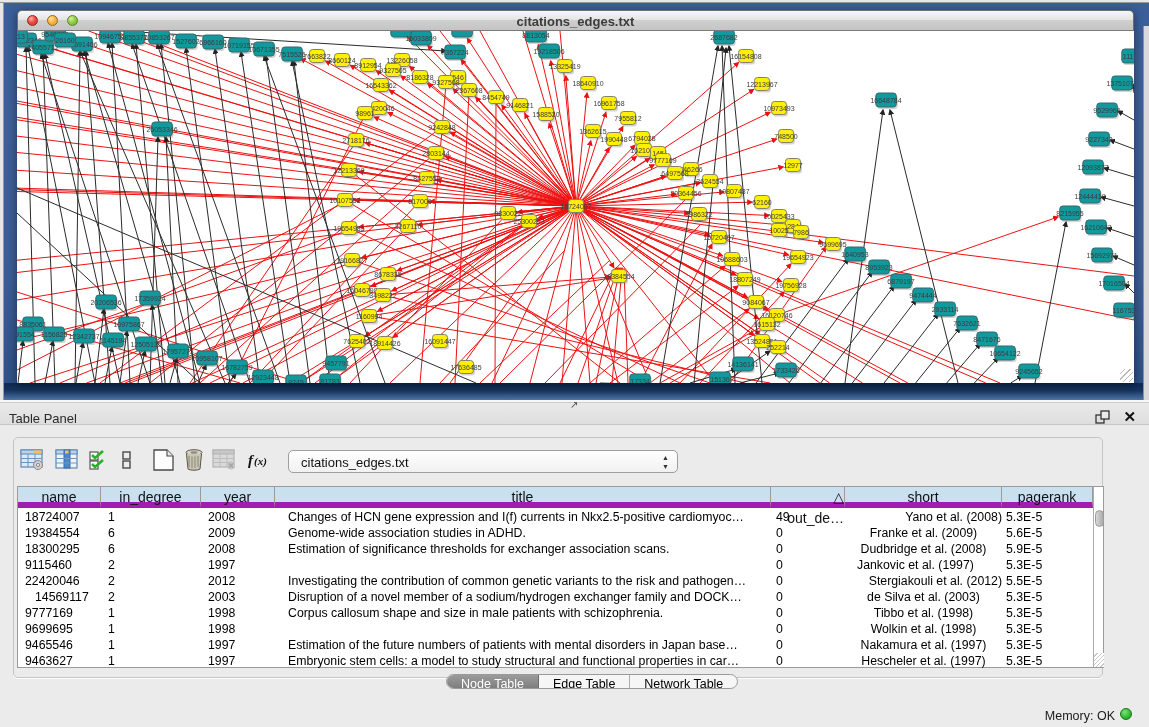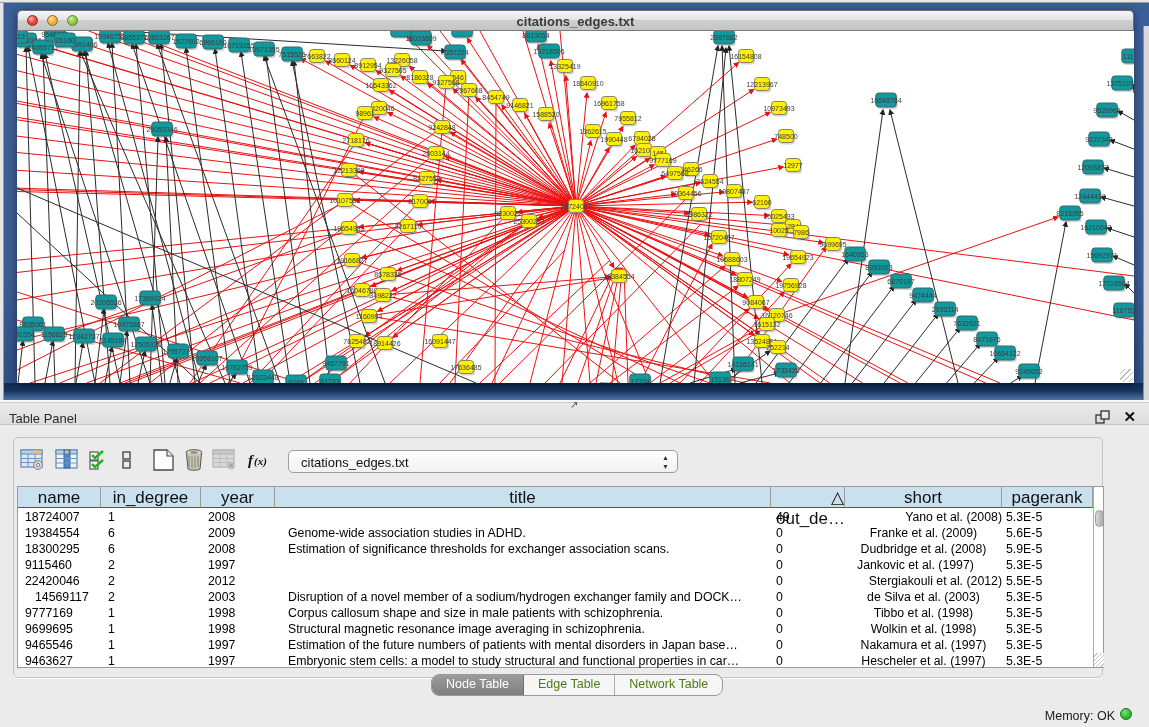--- a/index.html
+++ b/index.html
@@ -25,28 +25,28 @@
 .tphead .t{position:absolute;left:9px;top:8px;font-size:13px;color:#2a2a2a}
 .icons-right{position:absolute;right:36px;top:7px}
 .xclose{position:absolute;right:13px;top:5px;font-size:15px;font-weight:bold;color:#111}
 
 .dd{position:absolute;left:288px;top:50px;width:390px;height:23px;background:linear-gradient(180deg,#ffffff,#f1f1f1);border:1px solid #9f9f9f;border-radius:5px;box-shadow:inset 0 1px 0 #fff}
 .dd .txt{position:absolute;left:12px;top:4px;font-size:13px;color:#111}
 .dd .step{position:absolute;right:5px;top:2px;width:13px;height:18px;font-size:7px;color:#333;line-height:9px;text-align:center}
 
 .cont{position:absolute;left:13px;top:37px;width:1090px;height:241px;border:1px solid #c4c4c4;border-radius:5px;box-shadow:0 1px 0 #ffffff}
 .tbl{position:absolute;left:17px;top:86px;width:1087px;height:182px;background:#fff;border:1px solid #9b9b9b}
-.thr{position:absolute;left:0;top:0;height:21px;background:#c9e0ef;border-bottom:1px solid #a21caf;border-right:1px solid #9b9b9b;font-size:17px;color:#111;text-align:center;line-height:21px}
+.thr{position:absolute;left:0;top:0;height:21px;background:#c9e0ef;border-bottom:6px solid #a21caf;border-right:1px solid #9b9b9b;font-size:14px;color:#111;text-align:center;line-height:21px}
 .cell{position:absolute;height:16px;font-size:12.3px;color:#000;line-height:16px;white-space:nowrap;overflow:hidden}
 .sb{position:absolute;left:1076.5px;top:23px;width:9px;height:17px;background:linear-gradient(90deg,#d8d8d8,#ababab);border:1px solid #9b9b9b;border-radius:5px}
 .sbtrack{position:absolute;left:1075px;top:0;width:11px;height:180px;border-left:1px solid #adadad}
 .gripsq{position:absolute;left:1076px;top:166px;width:10px;height:14px;background:repeating-linear-gradient(135deg,#fff 0 2px,#c9c9c9 2px 3px)}
 
-.tabs{position:absolute;left:431px;top:274px;height:22px;border:1px solid #9a9a9a;border-radius:8px;overflow:hidden;display:flex;background:#f6f6f6}
-.tab{font-size:12.5px;line-height:18px;padding:0 14px;color:#4d7c0f;border-right:1px solid #adadad}
+.tabs{position:absolute;left:446px;top:274px;height:15px;border:1px solid #9a9a9a;border-radius:8px;overflow:hidden;display:flex;background:#f6f6f6}
+.tab{font-size:12.5px;line-height:18px;padding:0 14px;color:#000000;border-right:1px solid #adadad}
 .tab.sel{background:linear-gradient(180deg,#9c9c9c,#7e7e7e);color:#fff;border-right:1px solid #6f6f6f}
 .tab:last-child{border-right:none}
 .mem{position:absolute;right:34px;top:309px;font-size:12.5px;color:#1a1a1a}
 .dot{position:absolute;right:17px;top:308px;width:12px;height:12px;border-radius:50%;background:radial-gradient(circle at 38% 32%,#7fe07f,#2db82d 60%,#1f9a1f);border:1px solid #157815}
 </style></head><body>
 <div class="graphbg"></div>
 <div class="topstrip"></div>
 <div class="leftstrip"></div>
 <div class="bluebottom"></div>
 <div class="win">
@@ -802,20 +802,21 @@
       <div class="thr" style="left:0px;width:83px">name</div>
 <div class="thr" style="left:83px;width:100px">in_degree</div>
 <div class="thr" style="left:183px;width:74px">year</div>
 <div class="thr" style="left:257px;width:496px">title</div>
 <div class="thr" style="left:753px;width:74px;text-align:right;padding-left:5px">△ out_de…</div>
 <div class="thr" style="left:827px;width:157px">short</div>
 <div class="thr" style="left:984px;width:91px">pagerank</div>
 <div class="cell" style="left:7px;top:22px;width:74px">18724007</div>
 <div class="cell" style="left:90px;top:22px;width:60px">1</div>
 <div class="cell" style="left:190px;top:22px;width:66px">2008</div>
+<div class="cell" style="left:270px;top:22px;width:482px">Changes of HCN gene expression and I(f) currents in Nkx2.5-positive cardiomyoc…</div>
 <div class="cell" style="left:758px;top:22px;width:66px">49</div>
 <div class="cell" style="left:827px;top:22px;width:157px;text-align:right">Yano et al. (2008)</div>
 <div class="cell" style="left:988px;top:22px;width:85px">5.3E-5</div>
 <div class="cell" style="left:7px;top:38px;width:74px">19384554</div>
 <div class="cell" style="left:90px;top:38px;width:60px">6</div>
 <div class="cell" style="left:190px;top:38px;width:66px">2009</div>
 <div class="cell" style="left:270px;top:38px;width:482px">Genome-wide association studies in ADHD.</div>
 <div class="cell" style="left:758px;top:38px;width:66px">0</div>
 <div class="cell" style="left:827px;top:38px;width:157px;text-align:center">Franke et al. (2009)</div>
 <div class="cell" style="left:988px;top:38px;width:85px">5.6E-5</div>
@@ -828,41 +829,41 @@
 <div class="cell" style="left:988px;top:54px;width:85px">5.9E-5</div>
 <div class="cell" style="left:7px;top:70px;width:74px">9115460</div>
 <div class="cell" style="left:90px;top:70px;width:60px">2</div>
 <div class="cell" style="left:190px;top:70px;width:66px">1997</div>
 <div class="cell" style="left:758px;top:70px;width:66px">0</div>
 <div class="cell" style="left:839px;top:70px;width:157px;text-align:left">Jankovic et al. (1997)</div>
 <div class="cell" style="left:988px;top:70px;width:85px">5.3E-5</div>
 <div class="cell" style="left:7px;top:86px;width:74px">22420046</div>
 <div class="cell" style="left:90px;top:86px;width:60px">2</div>
 <div class="cell" style="left:190px;top:86px;width:66px">2012</div>
+<div class="cell" style="left:270px;top:86px;width:482px">Investigating the contribution of common genetic variants to the risk and pathogen…</div>
 <div class="cell" style="left:758px;top:86px;width:66px">0</div>
 <div class="cell" style="left:827px;top:86px;width:157px;text-align:right">Stergiakouli et al. (2012)</div>
 <div class="cell" style="left:988px;top:86px;width:85px">5.5E-5</div>
 <div class="cell" style="left:17px;top:102px;width:74px">14569117</div>
 <div class="cell" style="left:90px;top:102px;width:60px">2</div>
 <div class="cell" style="left:190px;top:102px;width:66px">2003</div>
 <div class="cell" style="left:270px;top:102px;width:482px">Disruption of a novel member of a sodium/hydrogen exchanger family and DOCK…</div>
 <div class="cell" style="left:758px;top:102px;width:66px">0</div>
 <div class="cell" style="left:827px;top:102px;width:157px;text-align:center">de Silva et al. (2003)</div>
 <div class="cell" style="left:988px;top:102px;width:85px">5.3E-5</div>
 <div class="cell" style="left:7px;top:118px;width:74px">9777169</div>
 <div class="cell" style="left:90px;top:118px;width:60px">1</div>
 <div class="cell" style="left:190px;top:118px;width:66px">1998</div>
 <div class="cell" style="left:270px;top:118px;width:482px">Corpus callosum shape and size in male patients with schizophrenia.</div>
 <div class="cell" style="left:758px;top:118px;width:66px">0</div>
 <div class="cell" style="left:827px;top:118px;width:157px;text-align:center">Tibbo et al. (1998)</div>
 <div class="cell" style="left:988px;top:118px;width:85px">5.3E-5</div>
 <div class="cell" style="left:7px;top:134px;width:74px">9699695</div>
 <div class="cell" style="left:90px;top:134px;width:60px">1</div>
 <div class="cell" style="left:190px;top:134px;width:66px">1998</div>
-<div class="cell" style="left:270px;top:134px;width:482px">Structural magnetic resonance image averaging in schizophrenia.</div>
 <div class="cell" style="left:758px;top:134px;width:66px">0</div>
 <div class="cell" style="left:827px;top:134px;width:157px;text-align:center">Wolkin et al. (1998)</div>
 <div class="cell" style="left:988px;top:134px;width:85px">5.3E-5</div>
 <div class="cell" style="left:7px;top:150px;width:74px">9465546</div>
 <div class="cell" style="left:90px;top:150px;width:60px">1</div>
 <div class="cell" style="left:190px;top:150px;width:66px">1997</div>
 <div class="cell" style="left:270px;top:150px;width:482px">Estimation of the future numbers of patients with mental disorders in Japan base…</div>
 <div class="cell" style="left:758px;top:150px;width:66px">0</div>
 <div class="cell" style="left:827px;top:150px;width:157px;text-align:center">Nakamura et al. (1997)</div>
 <div class="cell" style="left:988px;top:150px;width:85px">5.3E-5</div>

